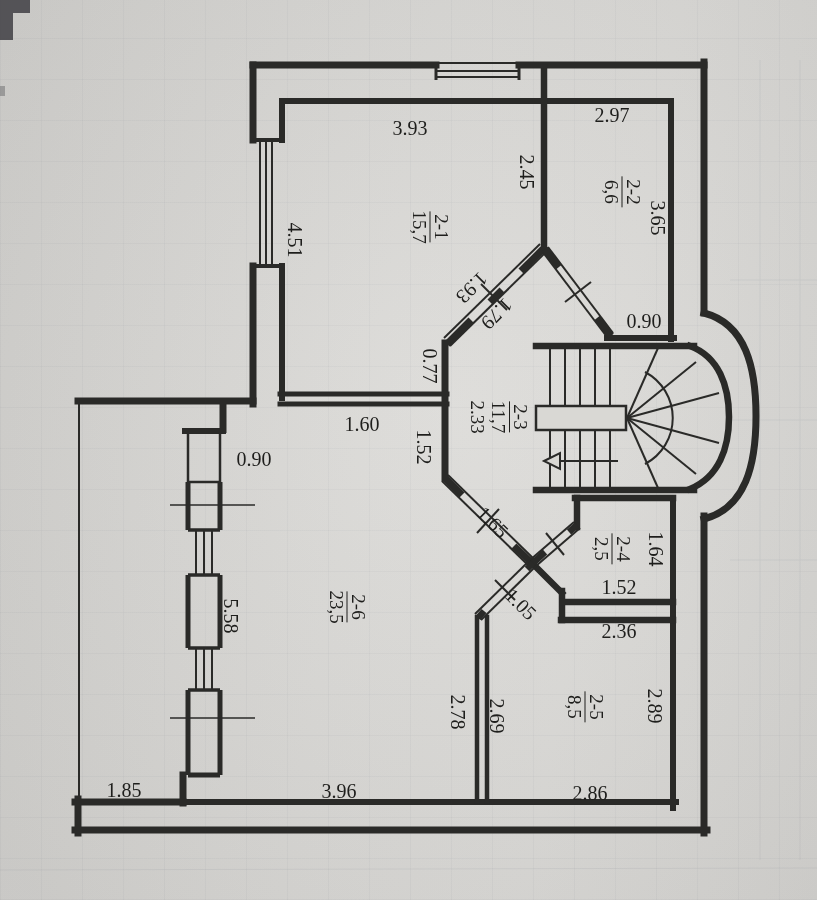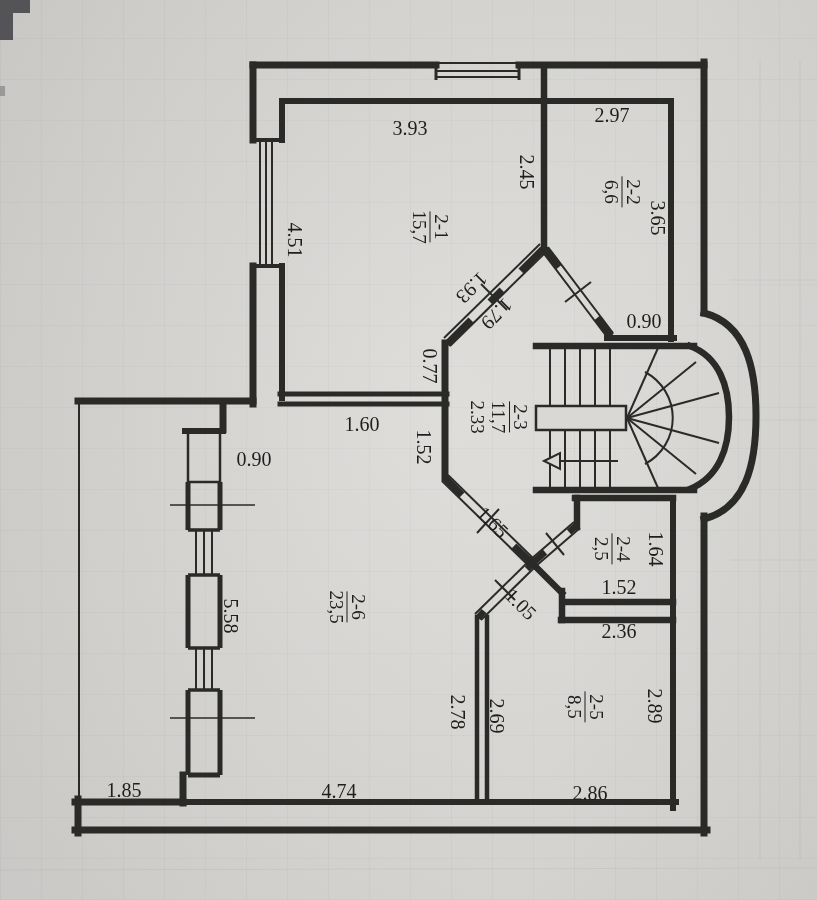--- a/index.html
+++ b/index.html
@@ -210,21 +210,21 @@
       <div class="lbl" style="left: 254px; top: 459px; transform: translate(-50%, -50%) rotate(0deg);">0.90</div>
       <div class="lbl" style="left: 493px; top: 522px; transform: translate(-50%, -50%) rotate(45deg);">1.65</div>
       <div class="lbl" style="left: 656px; top: 549px; transform: translate(-50%, -50%) rotate(90deg);">1.64</div>
       <div class="lbl" style="left: 619px; top: 587px; transform: translate(-50%, -50%) rotate(0deg);">1.52</div>
       <div class="lbl" style="left: 521px; top: 604px; transform: translate(-50%, -50%) rotate(45deg);">1.05</div>
       <div class="lbl" style="left: 619px; top: 631px; transform: translate(-50%, -50%) rotate(0deg);">2.36</div>
       <div class="lbl" style="left: 231px; top: 616px; transform: translate(-50%, -50%) rotate(90deg);">5.58</div>
       <div class="lbl" style="left: 458px; top: 712px; transform: translate(-50%, -50%) rotate(90deg);">2.78</div>
       <div class="lbl" style="left: 497px; top: 716px; transform: translate(-50%, -50%) rotate(90deg);">2.69</div>
       <div class="lbl" style="left: 655px; top: 706px; transform: translate(-50%, -50%) rotate(90deg);">2.89</div>
-      <div class="lbl" style="left: 339px; top: 791px; transform: translate(-50%, -50%) rotate(0deg);">4.74</div>
+      <div class="lbl" style="left: 339px; top: 791px; transform: translate(-50%, -50%) rotate(0deg);">3.96</div>
       <div class="lbl" style="left: 590px; top: 793px; transform: translate(-50%, -50%) rotate(0deg);">2.86</div>
       <div class="lbl" style="left: 124px; top: 790px; transform: translate(-50%, -50%) rotate(0deg);">1.85</div>
       <div class="lbl room-label" style="left: 430px; top: 227px; transform: translate(-50%, -50%) rotate(90deg);">
         <span class="rid">2-1</span>
         <span class="rarea">15,7</span>
       </div>
       <div class="lbl room-label" style="left: 622px; top: 192px; transform: translate(-50%, -50%) rotate(90deg);">
         <span class="rid">2-2</span>
         <span class="rarea">6,6</span>
       </div>

